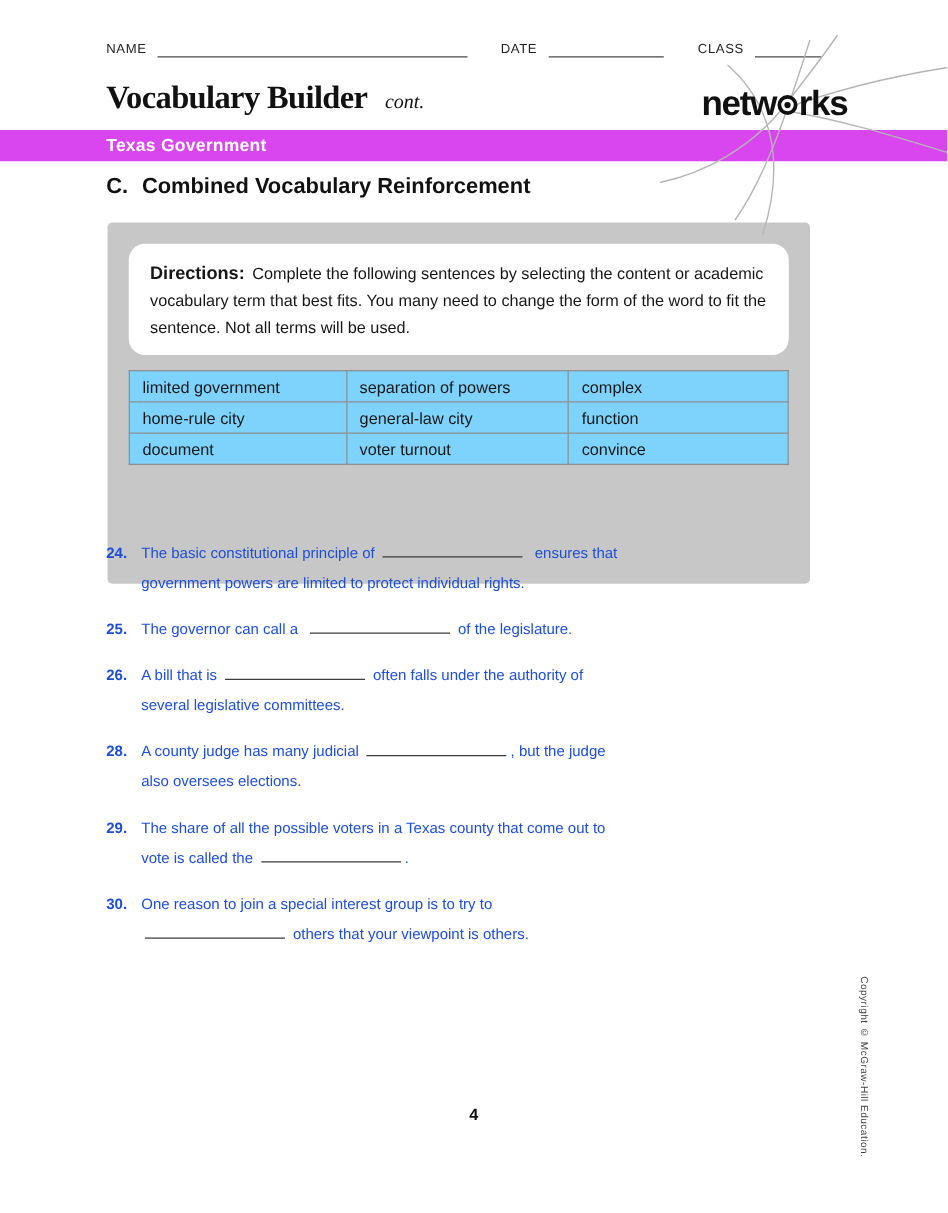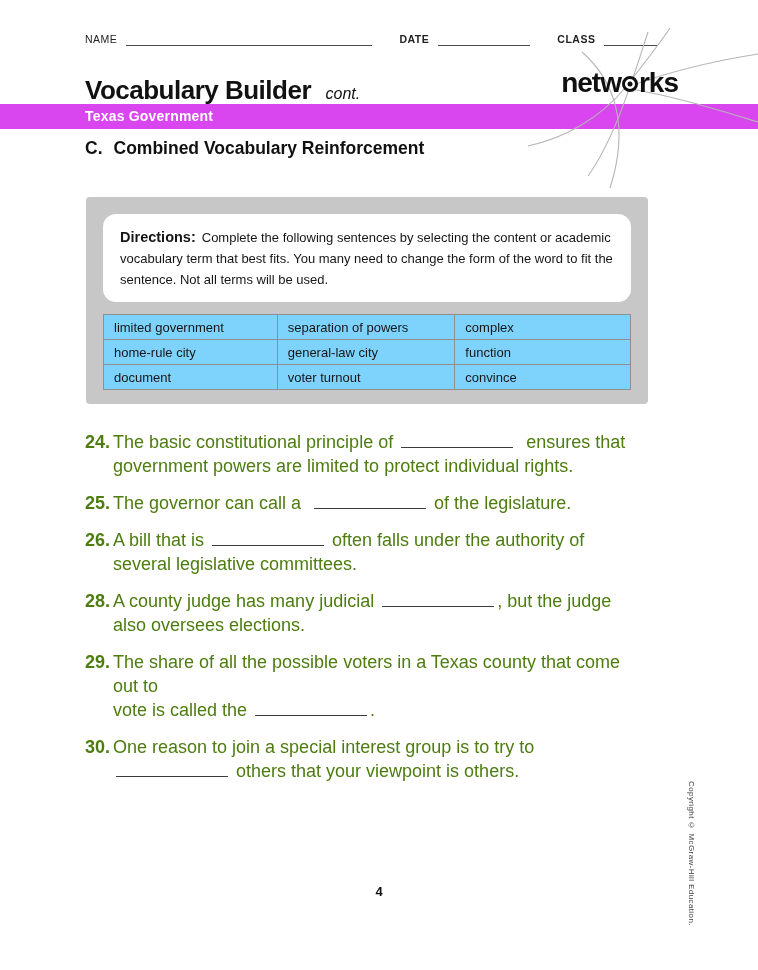--- a/index.html
+++ b/index.html
@@ -10,55 +10,55 @@
   
   .net-lines { position:absolute; left:520px; top:26px; width:238px; height:170px; pointer-events:none; z-index:5; }
 
   
   .fill-row { position:absolute; top:33px; left:85px; width:572px; display:flex; align-items:flex-end; font-size:10.5px; letter-spacing:0.5px; color:#222; }
   .fill-label { font-weight:400; padding-bottom:1px; }
   .fill-rule { border-bottom:1.5px solid #4a4a4a; height:10px; }
   .rule-name { width:262px; margin-left:9px; }
   .rule-date { width:98px; margin-left:9px; }
   .rule-class { width:56px; margin-left:9px; }
-  .ml { margin-left:27px;font-weight:bold; }
+  .ml { margin-left:27px; }
 
   
-  .title-row { position:absolute; top:75px; left:85px; width:590px; }
+  .title-row { position:absolute; top:63px; left:85px; width:590px;font-family:Liberation Serif, serif; }
   .doc-title { display:inline; font-size:26px; font-weight:700; letter-spacing:-0.5px; color:#111; }
   .doc-cont { display:inline; font-size:16px; font-style:italic; font-weight:400; margin-left:10px; color:#111; }
 
   
   .brand { position:absolute; top:67px; right:80px; font-size:28px; font-weight:700; letter-spacing:-1px; color:#101010; z-index:6; }
   .o-node { display:inline-block; width:16px; height:16px; border:3px solid #101010; border-radius:50%; position:relative; margin:0 1px; top:0px; background:#fff; vertical-align:baseline; }
   .o-dot { position:absolute; width:5px; height:5px; background:#101010; border-radius:50%; top:50%; left:50%; transform:translate(-50%,-50%); }
 
   
   .banner { position:absolute; top:104px; left:0; width:758px; height:25px; background:#d946ef; z-index:4; }
   .banner-label { position:absolute; left:85px; top:0; line-height:25px; color:#ffffff; font-size:14px; font-weight:700; letter-spacing:0.2px; }
 
   
   .section-heading { position:absolute; top:138px; left:85px; font-size:17.5px; font-weight:700; color:#111; }
   .section-prefix { margin-right:11px; }
 
   
-  .gray-panel { position:absolute; top:178px; left:86px; width:562px; height:207px; background:#c7c7c7; border-radius:4px;margin-top:19px; }
+  .gray-panel { position:absolute; top:178px; left:86px; width:562px; height:289px; background:#c7c7c7; border-radius:4px; }
   .directions-box { margin:17px 17px 12px 17px; background:#ffffff; border-radius:13px; padding:13px 17px 12px 17px; font-size:13px; line-height:21px; color:#161616; }
   .directions-label { font-weight:700; font-size:14.5px; margin-right:6px; }
 
   
   .word-bank { margin:0 17px; width:528px; border-collapse:collapse; background:#7dd3fc; }
   .word-bank td { border:1px solid #8f8f8f; height:25px; font-size:13px; padding:2px 4px 2px 10px; color:#161616; }
   .word-bank td.c0 { width:174px; }
   .word-bank td.c1 { width:178px; }
   .word-bank td.c2 { width:176px; }
 
   
   .questions { position:absolute; top:430px; left:85px; width:545px; }
-  .question { display:flex; margin-bottom:13px; font-size:18px; line-height:24px; color:#4d7c0f; }
+  .question { display:flex; margin-bottom:13px; font-size:12px; line-height:24px; color:#1d4ed8; }
   .qnum { flex:none; width:28px; font-weight:700; }
   .qtext { flex:1; }
   .blank { display:inline-block; width:112px; border-bottom:1.3px solid #3d3d3d; height:13px; margin:0 3px; }
 
   
   .page-number { position:absolute; top:884px; left:0; width:758px; text-align:center; font-size:13px; font-weight:700; color:#111; }
   .copyright { position:absolute; top:781px; left:687px; writing-mode:vertical-rl; font-size:8px; letter-spacing:0.4px; color:#3f3f3f; }
 </style>
 </head>
 <body>

